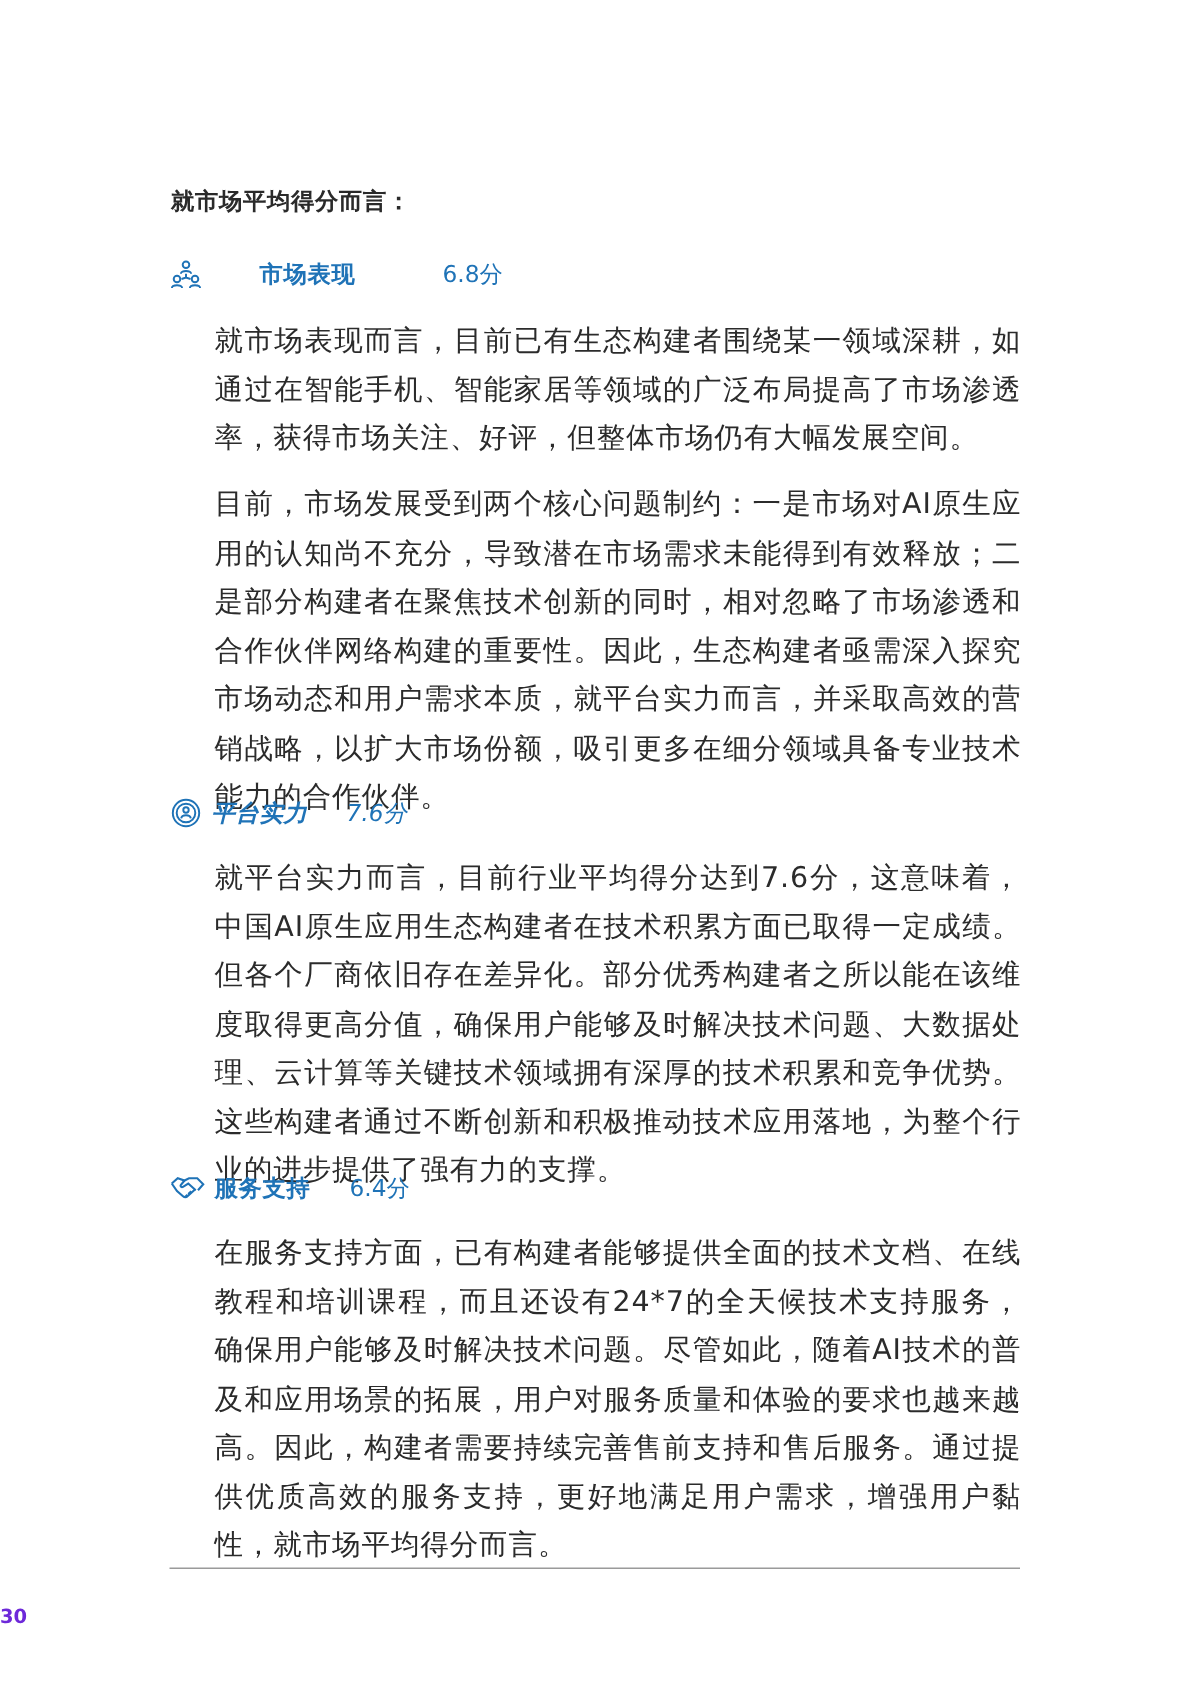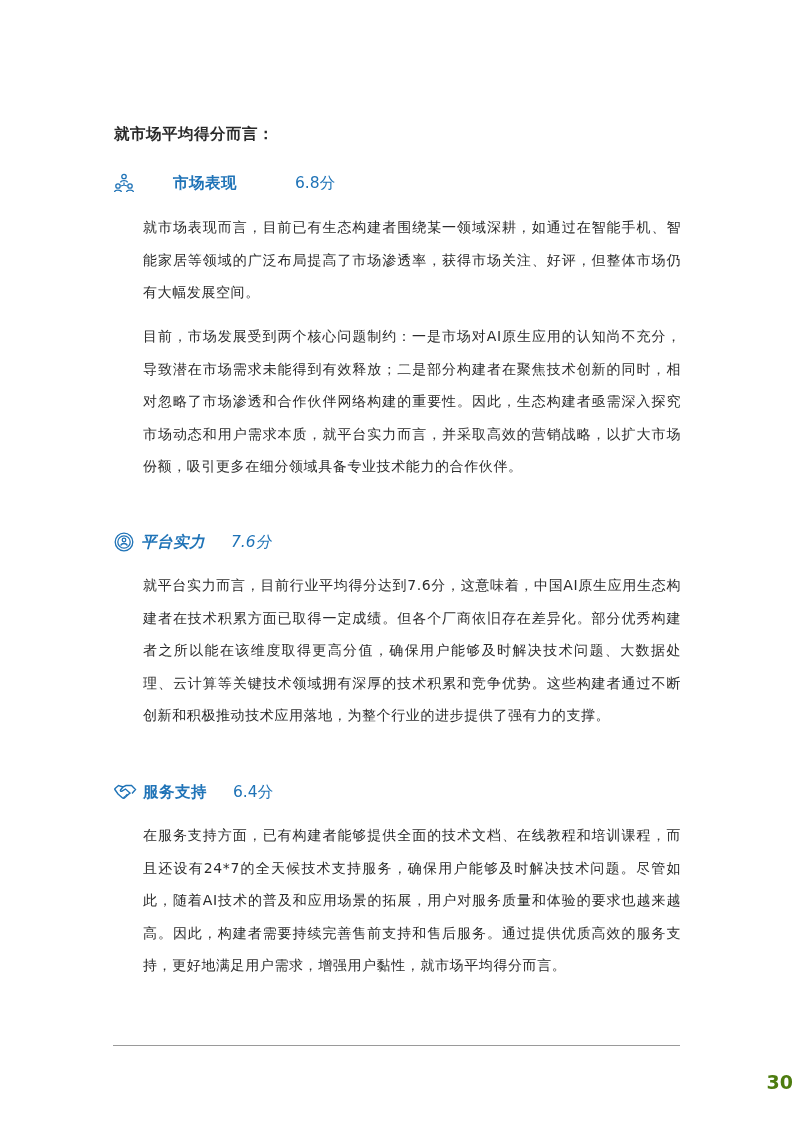--- a/index.html
+++ b/index.html
@@ -19,30 +19,30 @@
     .section-head .icon { width: 22px; height: 22px; margin-right: 6px; display: inline-block; }
     .section-head .icon svg { width: 22px; height: 22px; display: block; }
     .section-head .title {
       font-size: 15.5px; font-weight: bold; color: #1f73b7; letter-spacing: 0.5px;
     }
     .section-head .score {
       font-size: 15.5px; color: #1f73b7; margin-left: 26px;
     }
     .para {
       position: absolute; left: 143px; width: 538px;
-      font-size: 14px; line-height: 32.5px; color: #2b2b2b;
+      font-size: 19px; line-height: 32.5px; color: #2b2b2b;
       text-align: justify; letter-spacing: 0.6px; margin: 0;
     }
     .footer-rule {
       position: absolute; left: 113px; top: 1045px; width: 567px; height: 1px;
       background: #9a9a9a;
     }
     .page-number {
       position: absolute; left: 0; width: 793px; top: 1071px;
-      text-align: right; font-size: 19px; font-weight: bold; color: #4d7c0f;
+      text-align: left; font-size: 13px; font-weight: bold; color: #6d28d9;
     }
   </style>
 </head>
 <body>
 
 <div class="intro">就市场平均得分而言：</div>
 
 <div class="section-head" style="top:171px;gap:32px;">
   <span class="icon">
     <svg viewBox="0 0 22 22" fill="none" stroke="#1f73b7" stroke-width="1.3">

